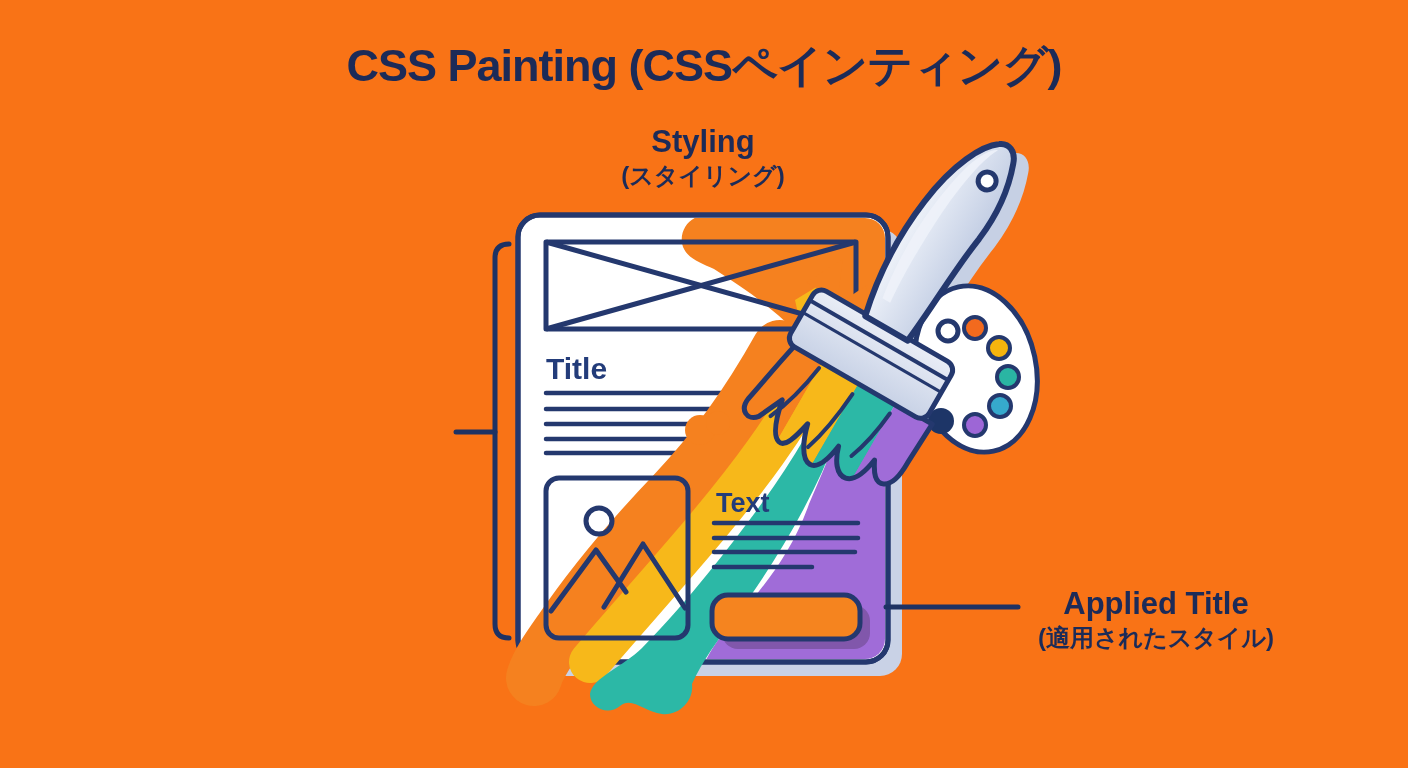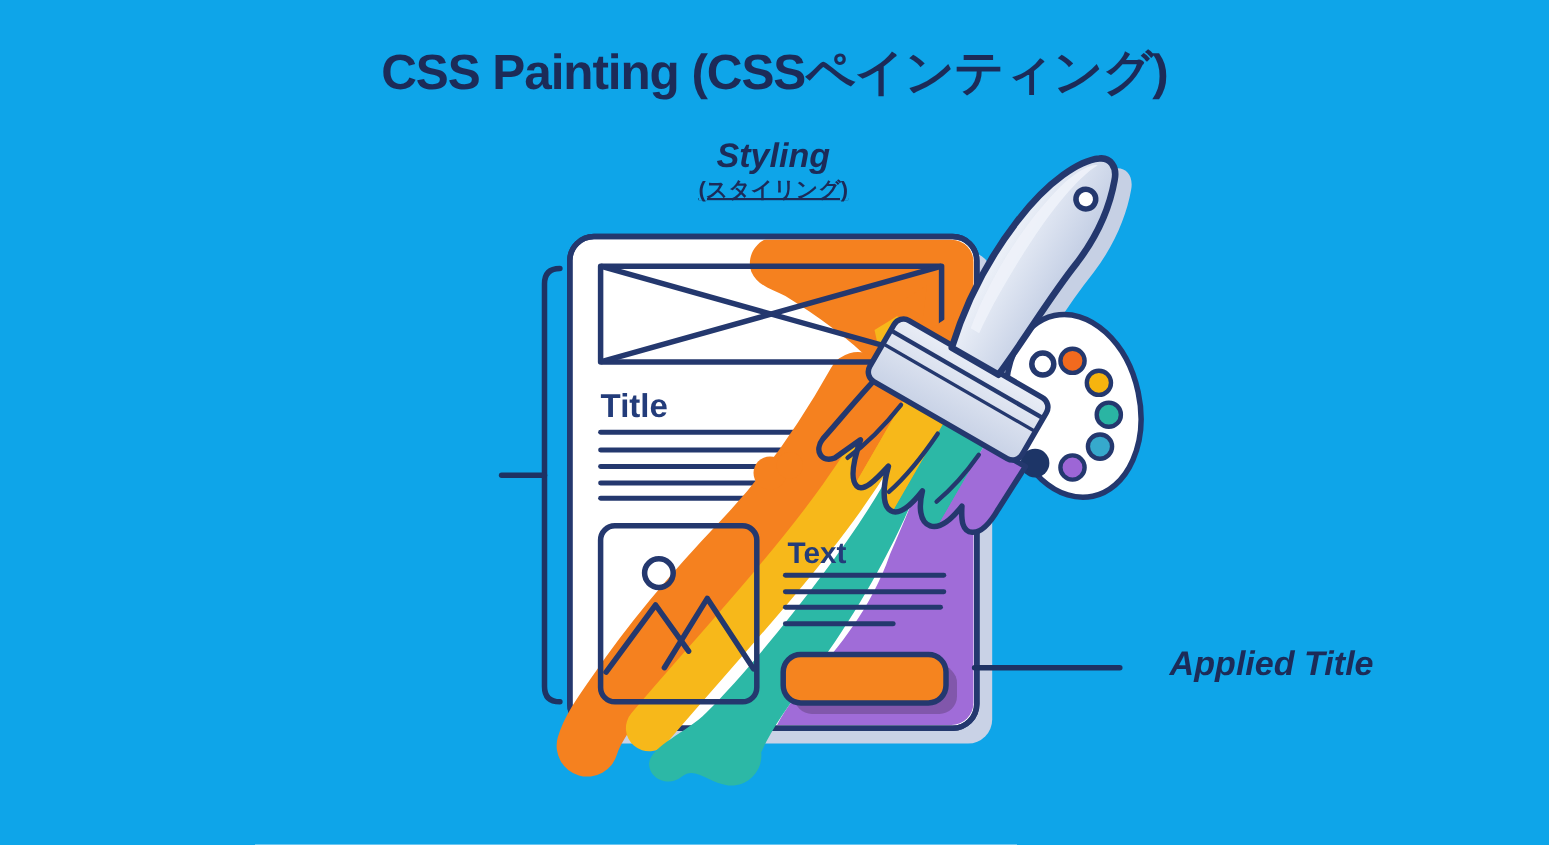--- a/index.html
+++ b/index.html
@@ -1,29 +1,29 @@
 <!DOCTYPE html>
 <html><head>
 <meta charset="utf-8">
 <style>
   html,body{margin:0;padding:0;background:#ffffff;}
   .stage{
     position:relative;width:1408px;height:768px;overflow:hidden;
-    background:#0ea5e9;
+    background:#f97316;
     font-family:"Liberation Sans","DejaVu Sans",sans-serif;
     color:#1c2b58;
   }
   .page-title{
     position:absolute;left:0;top:36px;width:1408px;
     text-align:center;font-size:45px;font-weight:700;letter-spacing:-1px;
     color:#1c2b58;
   }
   .callout{position:absolute;text-align:center;font-weight:700;color:#1c2b58;}
-  .callout .en{font-size:31px;line-height:1.15;font-style:italic;}
-  .callout .jp{font-size:20px;line-height:1.3;text-decoration:underline;}
+  .callout .en{font-size:31px;line-height:1.15;}
+  .callout .jp{font-size:24px;line-height:1.3;}
   .callout-styling{left:503px;top:124px;width:400px;}
   .callout-wireframe{left:56px;top:379px;width:440px;}
   .callout-applied{left:946px;top:586px;width:420px;}
   svg.illustration{position:absolute;left:0;top:0;}
   .svg-label{font-weight:700;font-family:"Liberation Sans","DejaVu Sans",sans-serif;}
 </style>
 </head>
 <body>
 
 <div class="stage">
@@ -31,20 +31,21 @@
   <div class="page-title">CSS Painting (CSSペインティング)</div>
 
   <div class="callout callout-styling">
     <div class="en">Styling</div>
     <div class="jp">(スタイリング)</div>
   </div>
 
 
   <div class="callout callout-applied">
     <div class="en">Applied Title</div>
+    <div class="jp">(適用されたスタイル)</div>
   </div>
 
   <svg class="illustration" width="1408" height="768" viewBox="0 0 1408 768">
     <defs>
       <clipPath id="cardClip">
         <rect x="521" y="218" width="364" height="441" rx="20"></rect>
       </clipPath>
       <clipPath id="bristleClip">
         <path d="M -70,44 C -76,70 -80,95 -84,114 C -86,128 -74,134 -66,124
                  L -54,98 C -50,118 -44,134 -36,136 C -28,138 -24,124 -20,106

